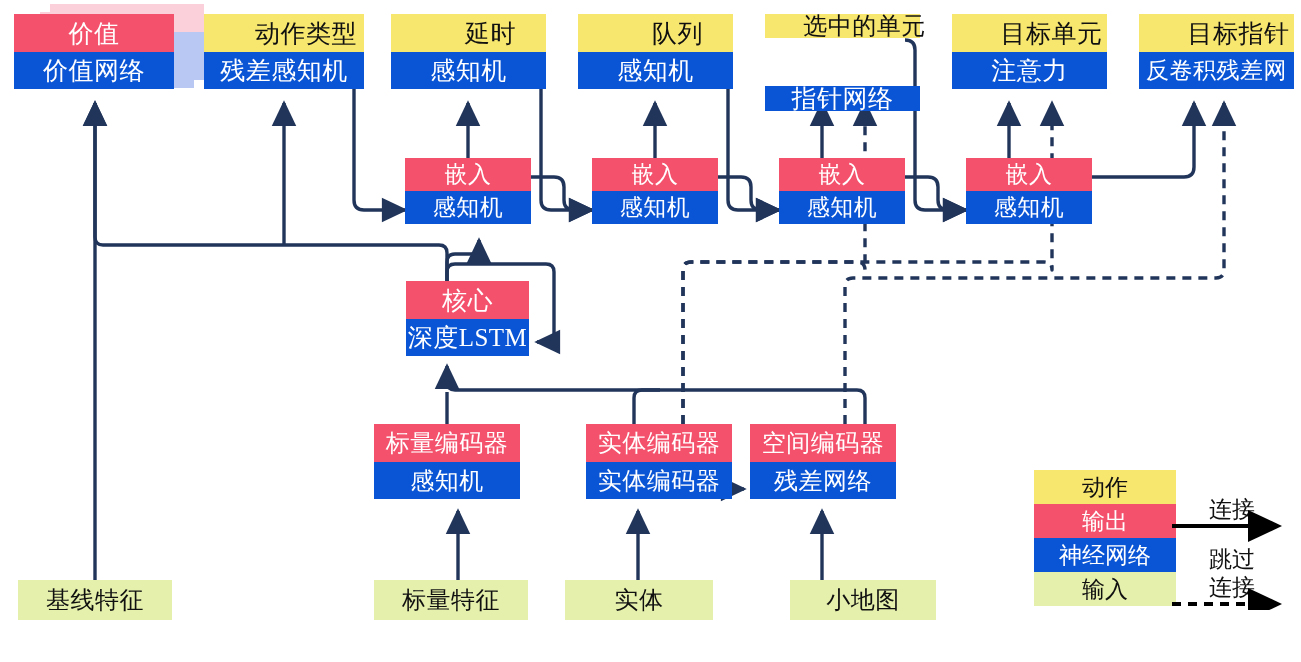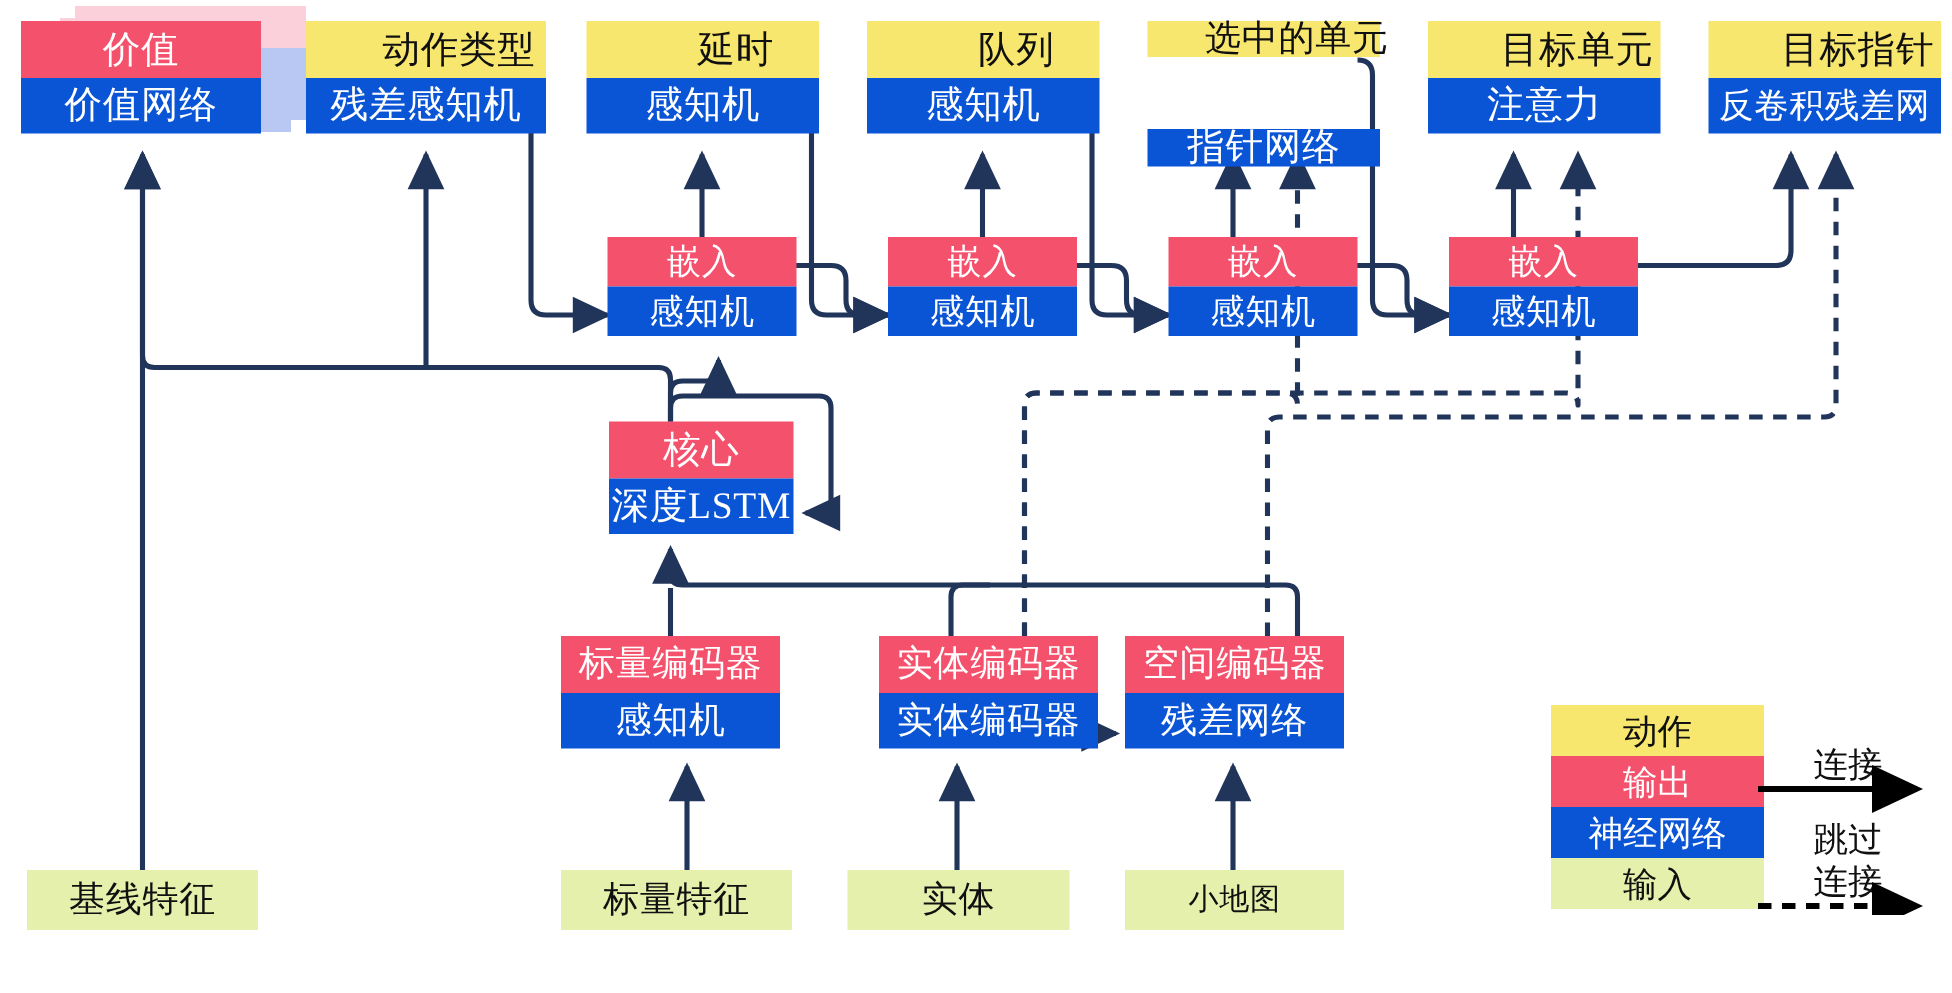--- a/index.html
+++ b/index.html
@@ -218,21 +218,21 @@
 
   <div class="node" style="left:374px; top:580px; width:154px; height:40px;">
     <div class="cell input" style="height:40px; font-size:24px;">标量特征</div>
   </div>
 
   <div class="node" style="left:565px; top:580px; width:148px; height:56px;">
     <div class="cell input" style="height:40px; font-size:24px;">实体</div>
   </div>
 
   <div class="node" style="left:750px; top:580px; width:146px; height:40px;">
-    <div class="cell input" style="height:40px; font-size:20px;">小地图</div>
+    <div class="cell input" style="height:40px; font-size:24px;margin-left:40px;">小地图</div>
   </div>
 
   <div id="legend" style="left:1012px; top:470px; width:285px; height:140px;">
 
     <div style="position:absolute; left:0; top:0; width:142px; height:136px;
                 display:flex; flex-direction:column;padding-left:22px;">
       <div class="lg-cell" style="height:34px; background:#f8e76f; color:#101010; font-size:23px;">动作</div>
       <div class="lg-cell" style="height:34px; background:#f4516c; color:#ffffff; font-size:23px;">输出</div>
       <div class="lg-cell" style="height:34px; background:#0a55d6; color:#ffffff; font-size:23px;">神经网络</div>
       <div class="lg-cell" style="height:34px; background:#e4f0ab; color:#101010; font-size:23px;">输入</div>

